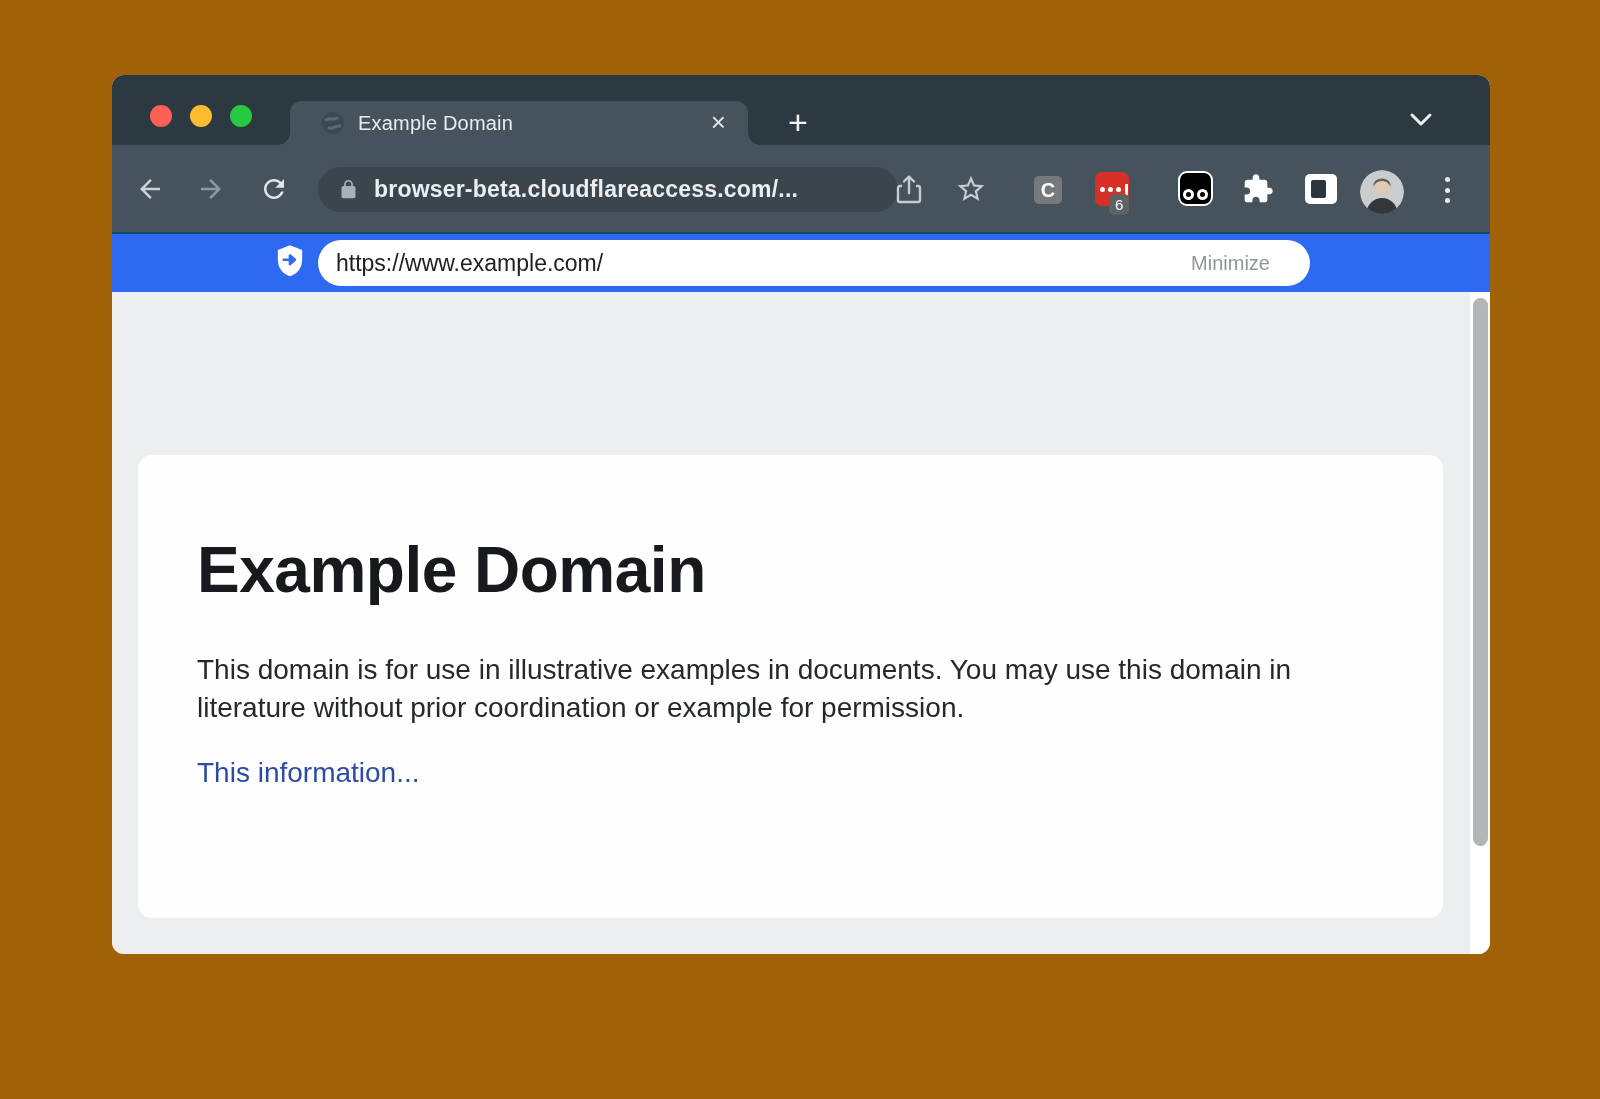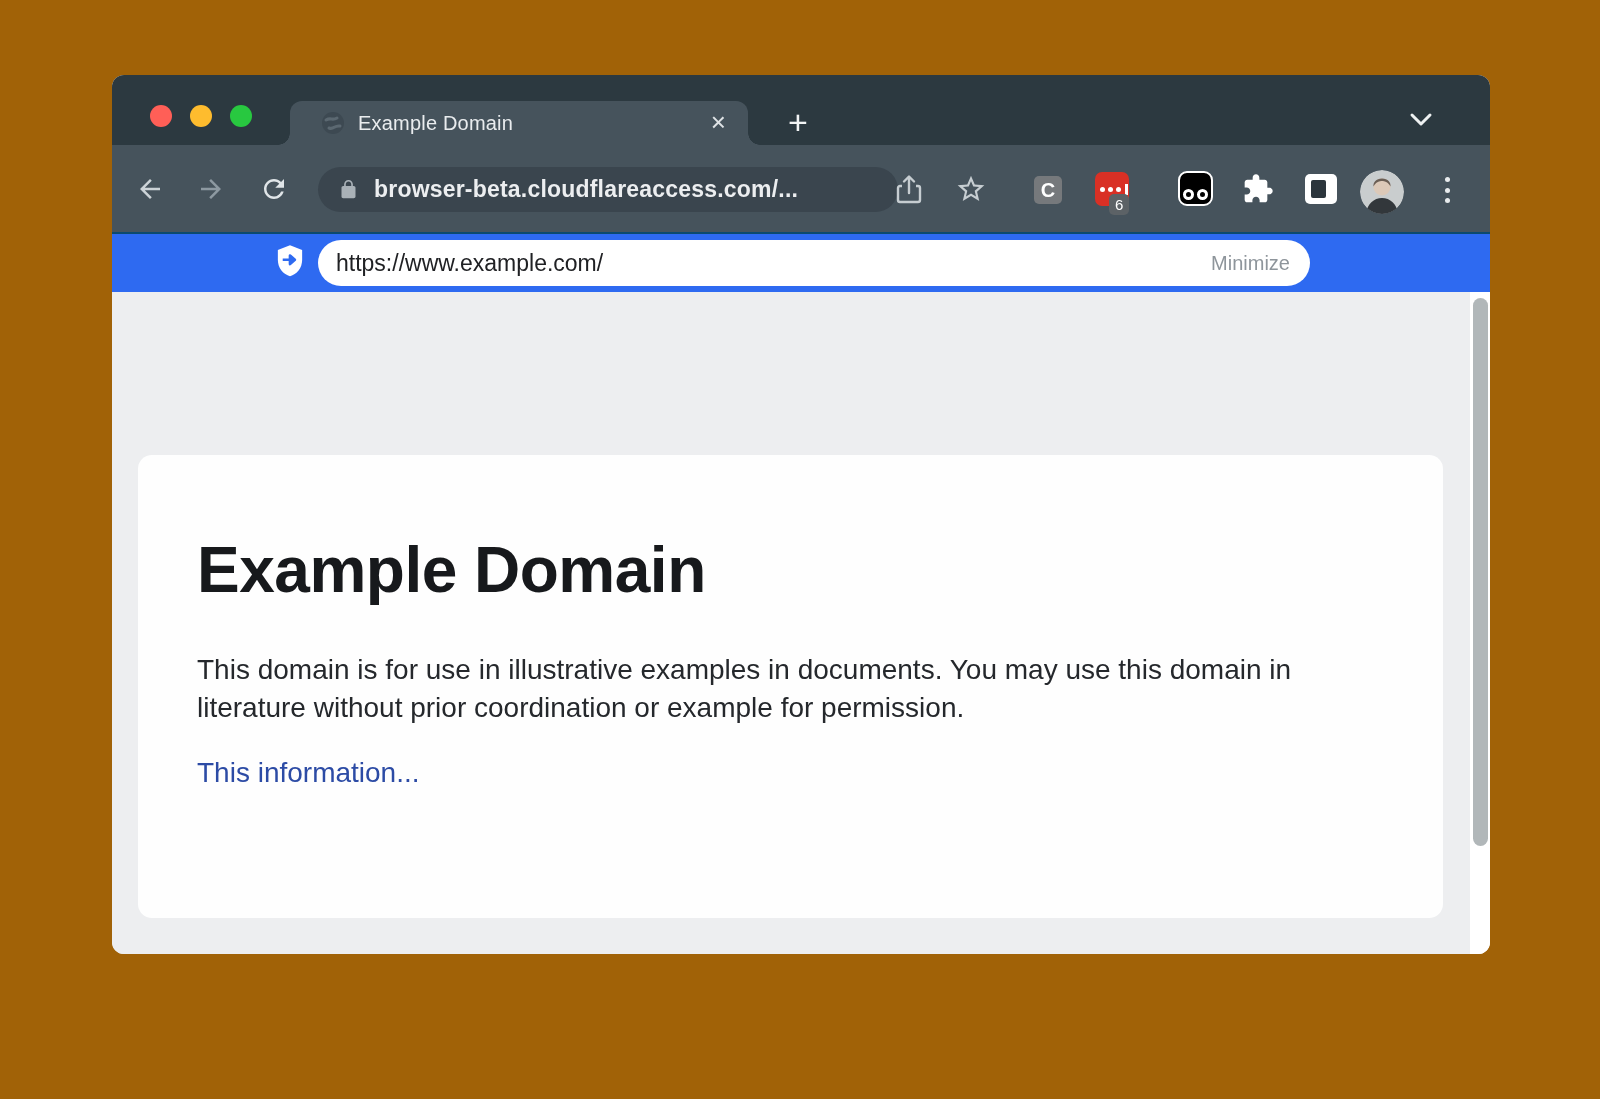--- a/index.html
+++ b/index.html
@@ -44,21 +44,21 @@
   .panel-icon .hole{position:absolute;left:6px;top:6px;width:15px;height:18px;background:#2b353c;border-radius:2px;}
   .avatar{left:1248px;top:25px;width:44px;height:44px;border-radius:50%;overflow:hidden;}
   .kebab{position:absolute;left:1330px;top:29px;width:10px;height:32px;display:flex;flex-direction:column;align-items:center;justify-content:space-between;padding:3px 0;}
   .kebab i{width:5px;height:5px;border-radius:50%;background:#e8ebed;}
 
   
   .accessbar{position:absolute;left:0;top:157px;width:100%;height:60px;background:#2e6af1;border-top:2px solid #0c4a6e;}
   .shield{position:absolute;left:163px;top:10px;}
   .access-pill{position:absolute;left:206px;top:6px;width:992px;height:46px;background:#fff;border-radius:23px;display:flex;align-items:center;}
   .access-url{flex:1;border:none;outline:none;background:transparent;margin-left:16px;font-size:23px;color:#202124;font-family:"Liberation Sans",sans-serif;}
-  .minimize{margin-right:20px;color:#8e959b;font-size:20px;cursor:default;}
+  .minimize{margin-right:40px;color:#8e959b;font-size:20px;cursor:default;}
 
   
   .content{position:absolute;left:0;top:217px;width:100%;height:662px;background:#edeef0;}
   .card{position:absolute;left:26px;top:163px;width:1305px;height:463px;background:#fefefe;border-radius:14px;}
   .page-heading{position:absolute;left:59px;top:78px;margin:0;font-size:64px;font-weight:bold;color:#17191c;letter-spacing:-.5px;}
   .page-para{position:absolute;left:59px;top:196px;margin:0;width:1160px;font-size:28px;line-height:38px;color:#25282c;}
   .page-link{position:absolute;left:59px;top:302px;font-size:28px;color:#2c4ba5;text-decoration:none;}
   .scroll-track{position:absolute;right:0;top:0;width:20px;height:662px;background:#ffffff;}
   .scroll-thumb{position:absolute;right:2px;top:6px;width:15px;height:548px;background:#b1b7b9;border-radius:8px;}
 </style>

